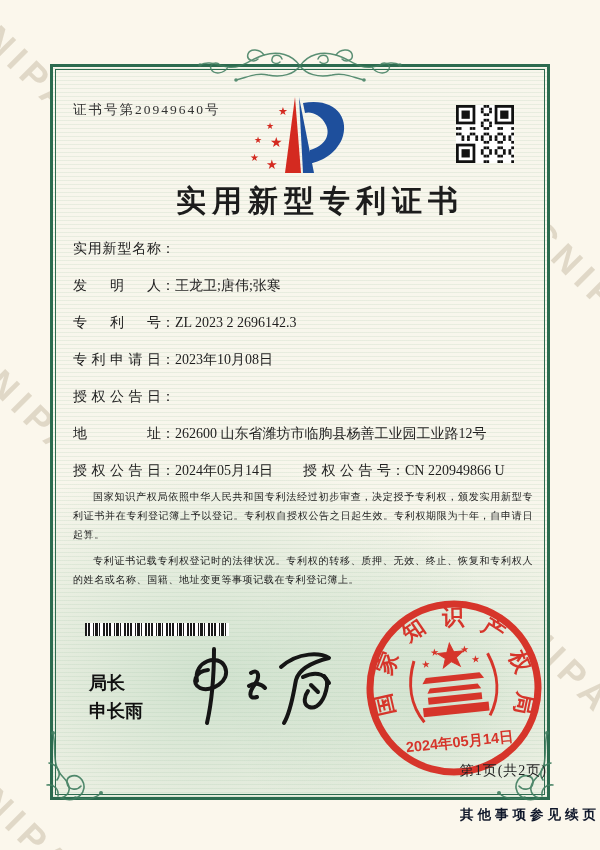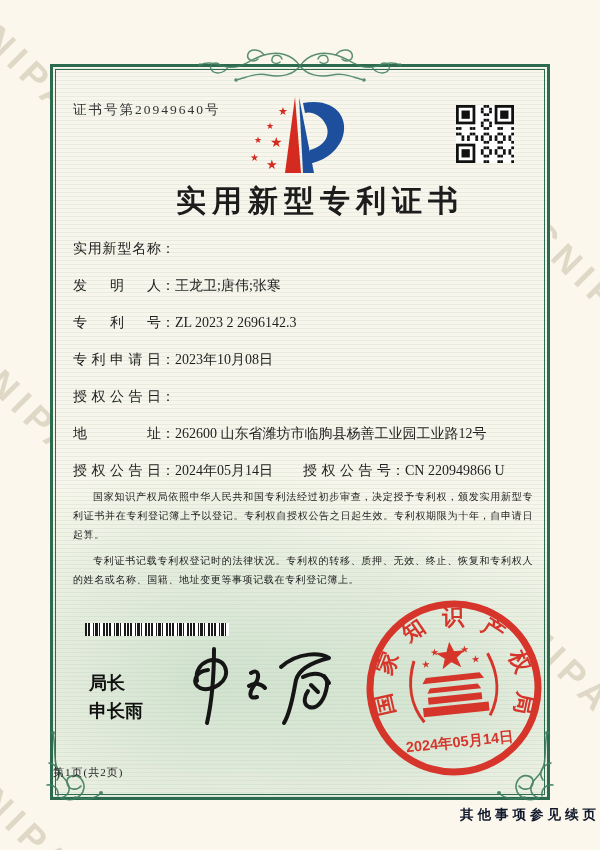--- a/index.html
+++ b/index.html
@@ -61,21 +61,21 @@
   .barcode{position:absolute;left:32px;top:556px;width:144px;height:13px;
     background:repeating-linear-gradient(90deg,
       #1a1a1a 0 2px,#fff 2px 3px,#1a1a1a 3px 5px,#fff 5px 8px,
       #1a1a1a 8px 9px,#fff 9px 10px,#1a1a1a 10px 13px,#fff 13px 14px,
       #1a1a1a 14px 15px,#fff 15px 18px,#1a1a1a 18px 20px,#fff 20px 21px);
   }
   .signer{position:absolute;left:36px;top:602px;font-family:"Liberation Sans","DejaVu Sans",sans-serif;
     font-size:18px;font-weight:600;color:#111;line-height:28px;}
   .signature{position:absolute;left:128px;top:576px;}
   .seal{position:absolute;left:308px;top:528px;}
-  .page-info{position:absolute;left:0;bottom:17px;width:100%;text-align:left;font-size:11px;letter-spacing:1px;color:#222;}
+  .page-info{position:absolute;left:0;bottom:17px;width:100%;text-align:right;font-size:14px;letter-spacing:1px;color:#222;}
   .footer-note{position:absolute;left:0;top:806px;width:100%;text-align:right;
     font-size:13.5px;letter-spacing:4px;color:#0f172a;font-weight:bold;}
 </style>
 </head>
 <body>
 
 <div class="wm" style="left:-18px;top:-6px;">CNIPA</div>
 <div class="wm" style="left:549px;top:212px;">CNIPA</div>
 <div class="wm" style="left:-14px;top:338px;">CNIPA</div>
 <div class="wm" style="left:-20px;top:756px;">CNIPA</div>

